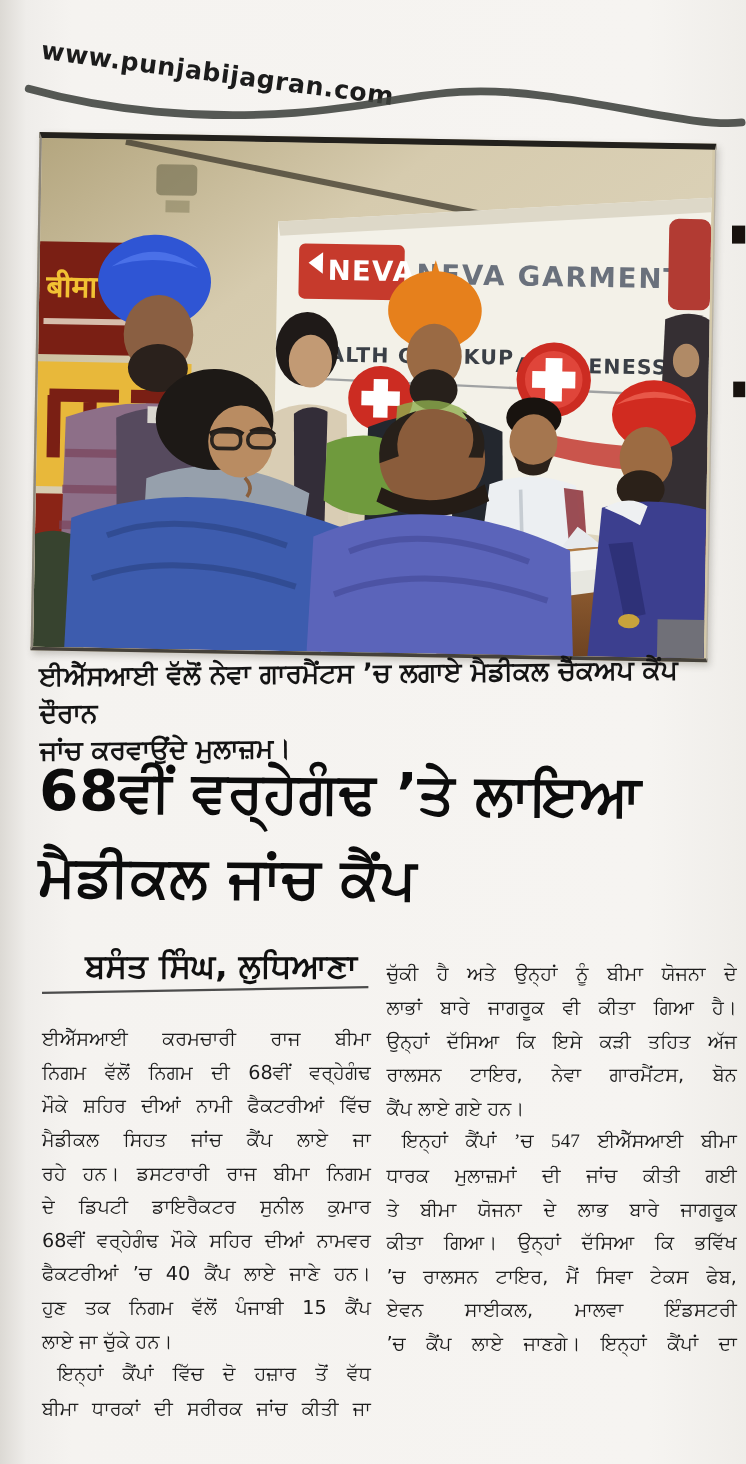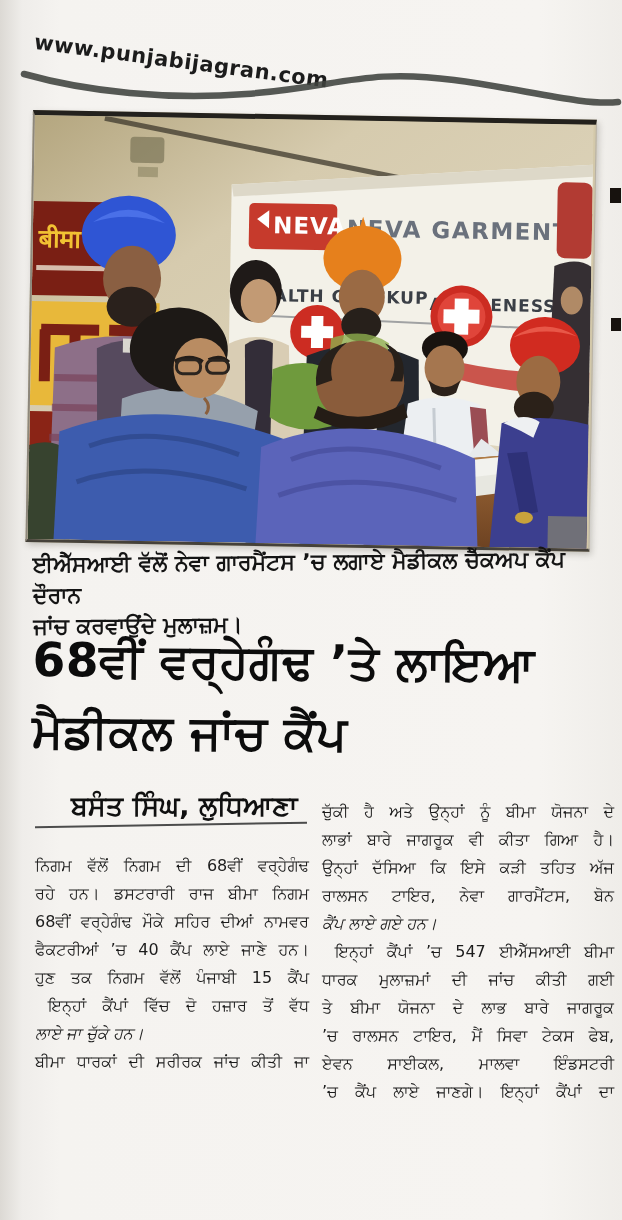--- a/index.html
+++ b/index.html
@@ -51,22 +51,22 @@
     border-top:2px solid #4c4c4c;transform:rotate(-1deg);
   }
   .col{position:absolute;font-size:16px;color:#1c1c1c;}
   .col-left{left:35px;top:852px;width:274px;}
   .col-right{left:322px;top:798px;width:292px;}
   .bodyline{
     height:28px;line-height:28px;white-space:nowrap;
     text-align:justify;overflow:visible;
   }
   .bodyline.just{text-align:justify;text-align-last:justify;white-space:normal;}
-  .bodyline.indent{padding-left:13px;}
-  .bodyline.end{text-align:right;text-align-last:left;font-style:italic;}
+  .bodyline.indent{padding-left:13px;font-family:Liberation Serif, serif;}
+  .bodyline.end{text-align:right;text-align-last:left;}
 </style>
 </head>
 <body>
 
 <div class="page">
 
   <div class="url">www.punjabijagran.com</div>
 
   <svg class="wave" width="604" height="74" viewBox="0 0 604 74">
     <path d="M6,16 C70,34 150,42 228,36 C320,29 348,10 436,22 C505,31 565,48 600,44" fill="none" stroke="#3f423d" stroke-width="6.5" stroke-linecap="round" opacity=".88"></path>
@@ -231,37 +231,42 @@
   <div class="headline">
     <div>68ਵੀਂ ਵਰ੍ਹੇਗੰਢ ’ਤੇ ਲਾਇਆ</div>
     <div>ਮੈਡੀਕਲ ਜਾਂਚ ਕੈਂਪ</div>
   </div>
 
   <div class="byline">ਬਸੰਤ ਸਿੰਘ, ਲੁਧਿਆਣਾ</div>
   <div class="byline-rule"></div>
 
   <div class="col col-left">
 
+  <div class="bodyline just">ਈਐੱਸਆਈ ਕਰਮਚਾਰੀ ਰਾਜ ਬੀਮਾ</div>
       <div class="bodyline just">ਨਿਗਮ ਵੱਲੋਂ ਨਿਗਮ ਦੀ 68ਵੀਂ ਵਰ੍ਹੇਗੰਢ</div>
+      <div class="bodyline just">ਮੌਕੇ ਸ਼ਹਿਰ ਦੀਆਂ ਨਾਮੀ ਫੈਕਟਰੀਆਂ ਵਿੱਚ</div>
+      <div class="bodyline just">ਮੈਡੀਕਲ ਸਿਹਤ ਜਾਂਚ ਕੈਂਪ ਲਾਏ ਜਾ</div>
       <div class="bodyline just">ਰਹੇ ਹਨ। ਡਸਟਰਾਰੀ ਰਾਜ ਬੀਮਾ ਨਿਗਮ</div>
+      <div class="bodyline just">ਦੇ ਡਿਪਟੀ ਡਾਇਰੈਕਟਰ ਸੁਨੀਲ ਕੁਮਾਰ</div>
       <div class="bodyline just">68ਵੀਂ ਵਰ੍ਹੇਗੰਢ ਮੌਕੇ ਸਹਿਰ ਦੀਆਂ ਨਾਮਵਰ</div>
       <div class="bodyline just">ਫੈਕਟਰੀਆਂ ’ਚ 40 ਕੈਂਪ ਲਾਏ ਜਾਣੇ ਹਨ।</div>
       <div class="bodyline just">ਹੁਣ ਤਕ ਨਿਗਮ ਵੱਲੋਂ ਪੰਜਾਬੀ 15 ਕੈਂਪ</div>
+      <div class="bodyline end">ਲਾਏ ਜਾ ਚੁੱਕੇ ਹਨ।</div>
       <div class="bodyline just indent">ਇਨ੍ਹਾਂ ਕੈਂਪਾਂ ਵਿੱਚ ਦੋ ਹਜ਼ਾਰ ਤੋਂ ਵੱਧ</div>
-      <div class="bodyline end">ਲਾਏ ਜਾ ਚੁੱਕੇ ਹਨ।</div>
       <div class="bodyline just">ਬੀਮਾ ਧਾਰਕਾਂ ਦੀ ਸਰੀਰਕ ਜਾਂਚ ਕੀਤੀ ਜਾ</div>
     </div>
   <div class="col col-right">
 
   <div class="bodyline just">ਚੁੱਕੀ ਹੈ ਅਤੇ ਉਨ੍ਹਾਂ ਨੂੰ ਬੀਮਾ ਯੋਜਨਾ ਦੇ</div>
       <div class="bodyline just">ਲਾਭਾਂ ਬਾਰੇ ਜਾਗਰੂਕ ਵੀ ਕੀਤਾ ਗਿਆ ਹੈ।</div>
       <div class="bodyline just">ਉਨ੍ਹਾਂ ਦੱਸਿਆ ਕਿ ਇਸੇ ਕੜੀ ਤਹਿਤ ਅੱਜ</div>
       <div class="bodyline just">ਰਾਲਸਨ ਟਾਇਰ, ਨੇਵਾ ਗਾਰਮੈਂਟਸ, ਬੋਨ</div>
       <div class="bodyline end">ਕੈਂਪ ਲਾਏ ਗਏ ਹਨ।</div>
       <div class="bodyline just indent">ਇਨ੍ਹਾਂ ਕੈਂਪਾਂ ’ਚ 547 ਈਐੱਸਆਈ ਬੀਮਾ</div>
       <div class="bodyline just">ਧਾਰਕ ਮੁਲਾਜ਼ਮਾਂ ਦੀ ਜਾਂਚ ਕੀਤੀ ਗਈ</div>
       <div class="bodyline just">ਤੇ ਬੀਮਾ ਯੋਜਨਾ ਦੇ ਲਾਭ ਬਾਰੇ ਜਾਗਰੂਕ</div>
+      <div class="bodyline just">ਕੀਤਾ ਗਿਆ। ਉਨ੍ਹਾਂ ਦੱਸਿਆ ਕਿ ਭਵਿੱਖ</div>
       <div class="bodyline just">’ਚ ਰਾਲਸਨ ਟਾਇਰ, ਮੈਂ ਸਿਵਾ ਟੇਕਸ ਫੇਬ,</div>
       <div class="bodyline just">ਏਵਨ ਸਾਈਕਲ, ਮਾਲਵਾ ਇੰਡਸਟਰੀ</div>
       <div class="bodyline just">’ਚ ਕੈਂਪ ਲਾਏ ਜਾਣਗੇ। ਇਨ੍ਹਾਂ ਕੈਂਪਾਂ ਦਾ</div>
     </div>
 
 </div>
 
 </body></html>

